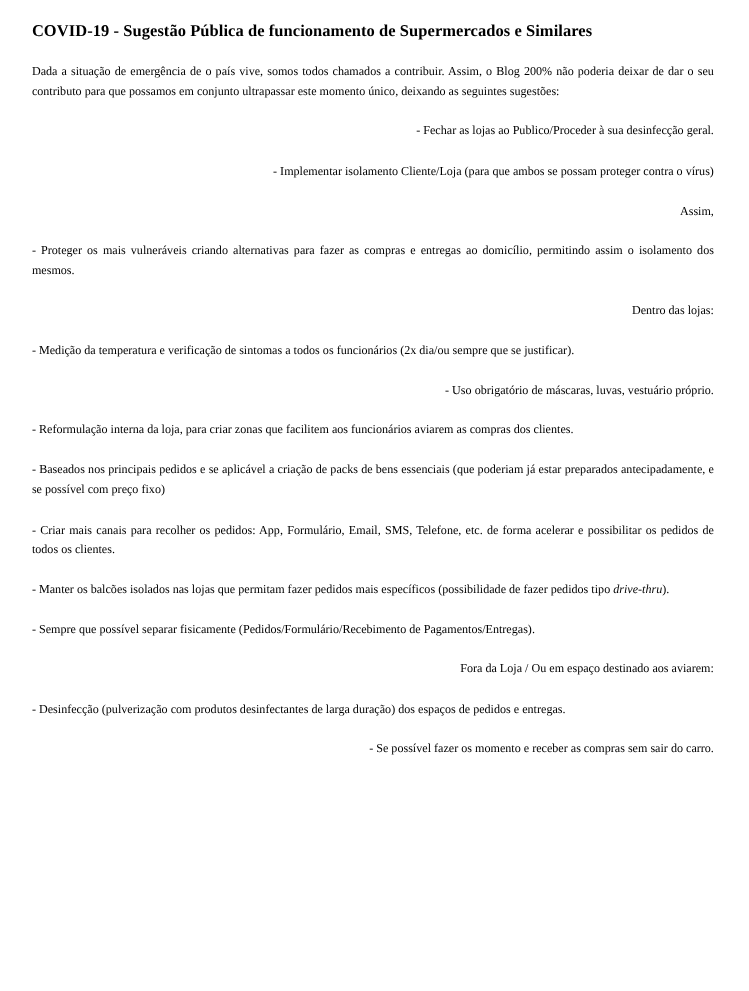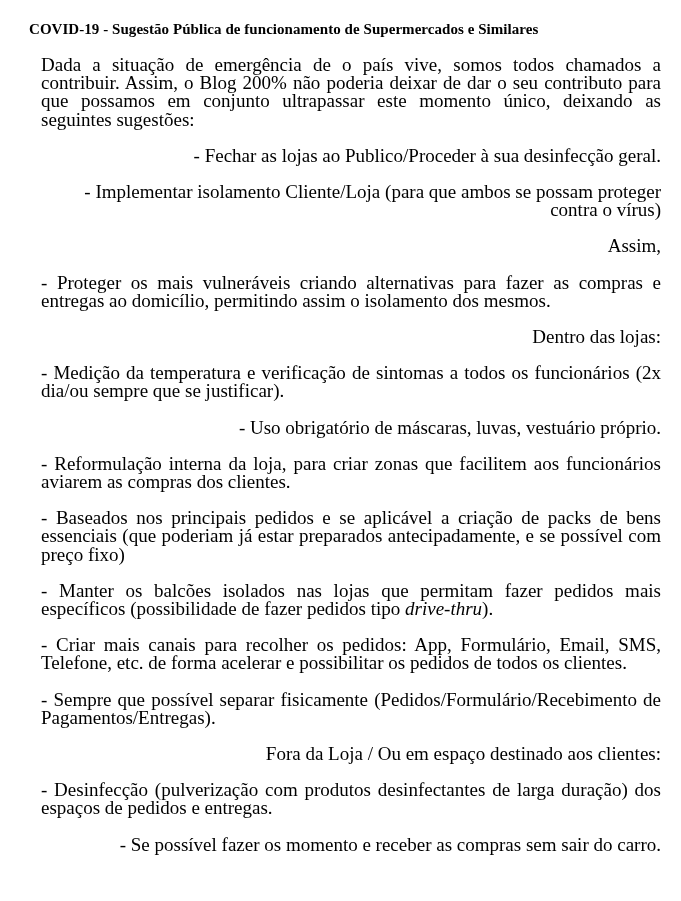--- a/index.html
+++ b/index.html
@@ -13,37 +13,37 @@
     height: 901px;
     overflow: hidden;
     font-family: "Liberation Serif", "DejaVu Serif", serif;
     color: #000000;
     -webkit-font-smoothing: antialiased;
   }
   .page {
     box-sizing: border-box;
     width: 681px;
     height: 901px;
-    padding: 20px 20px 0 29px;
+    padding: 20px 32px 0 29px;
     background: #ffffff;
   }
   .doc-title {
     font-size: 15px;
     line-height: 18px;
     font-weight: bold;
     text-align: left;
     margin: 0 0 18px 0;
     letter-spacing: 0.05px;
   }
   .para {
-    font-size: 19px;
+    font-size: 11px;
     line-height: 18.2px;
     text-align: justify;
     text-justify: inter-word;
-    margin: 0 0 18px 12px;
+    margin: 0 0 18px 0;
     hyphens: none;
     word-spacing: 0px;
   }
   .para:last-child {
     margin-bottom: 0;
   }
   .para.short {
     text-align: right;
   }
   .para i {
@@ -59,20 +59,20 @@
       <p class="para">Dada a situação de emergência de o país vive, somos todos chamados a contribuir. Assim, o Blog 200% não poderia deixar de dar o seu contributo para que possamos em conjunto ultrapassar este momento único, deixando as seguintes sugestões:</p>
       <p class="para short">- Fechar as lojas ao Publico/Proceder à sua desinfecção geral.</p>
       <p class="para short">- Implementar isolamento Cliente/Loja (para que ambos se possam proteger contra o vírus)</p>
       <p class="para short">Assim,</p>
       <p class="para">- Proteger os mais vulneráveis criando alternativas para fazer as compras e entregas ao domicílio, permitindo assim o isolamento dos mesmos.</p>
       <p class="para short">Dentro das lojas:</p>
       <p class="para">- Medição da temperatura e verificação de sintomas a todos os funcionários (2x dia/ou sempre que se justificar).</p>
       <p class="para short">- Uso obrigatório de máscaras, luvas, vestuário próprio.</p>
       <p class="para">- Reformulação interna da loja, para criar zonas que facilitem aos funcionários aviarem as compras dos clientes.</p>
       <p class="para">- Baseados nos principais pedidos e se aplicável a criação de packs de bens essenciais (que poderiam já estar preparados antecipadamente, e se possível com preço fixo)</p>
+      <p class="para">- Criar mais canais para recolher os pedidos: App, Formulário, Email, SMS, Telefone, etc. de forma acelerar e possibilitar os pedidos de todos os clientes.</p>
       <p class="para">- Manter os balcões isolados nas lojas que permitam fazer pedidos mais específicos (possibilidade de fazer pedidos tipo <i>drive-thru</i>).</p>
-      <p class="para">- Criar mais canais para recolher os pedidos: App, Formulário, Email, SMS, Telefone, etc. de forma acelerar e possibilitar os pedidos de todos os clientes.</p>
       <p class="para">- Sempre que possível separar fisicamente (Pedidos/Formulário/Recebimento de Pagamentos/Entregas).</p>
-      <p class="para short">Fora da Loja / Ou em espaço destinado aos clientes:</p>
+      <p class="para short">Fora da Loja / Ou em espaço destinado aos aviarem:</p>
       <p class="para">- Desinfecção (pulverização com produtos desinfectantes de larga duração) dos espaços de pedidos e entregas.</p>
       <p class="para short">- Se possível fazer os momento e receber as compras sem sair do carro.</p>
     </div>
 </div>
 
 </body></html>

